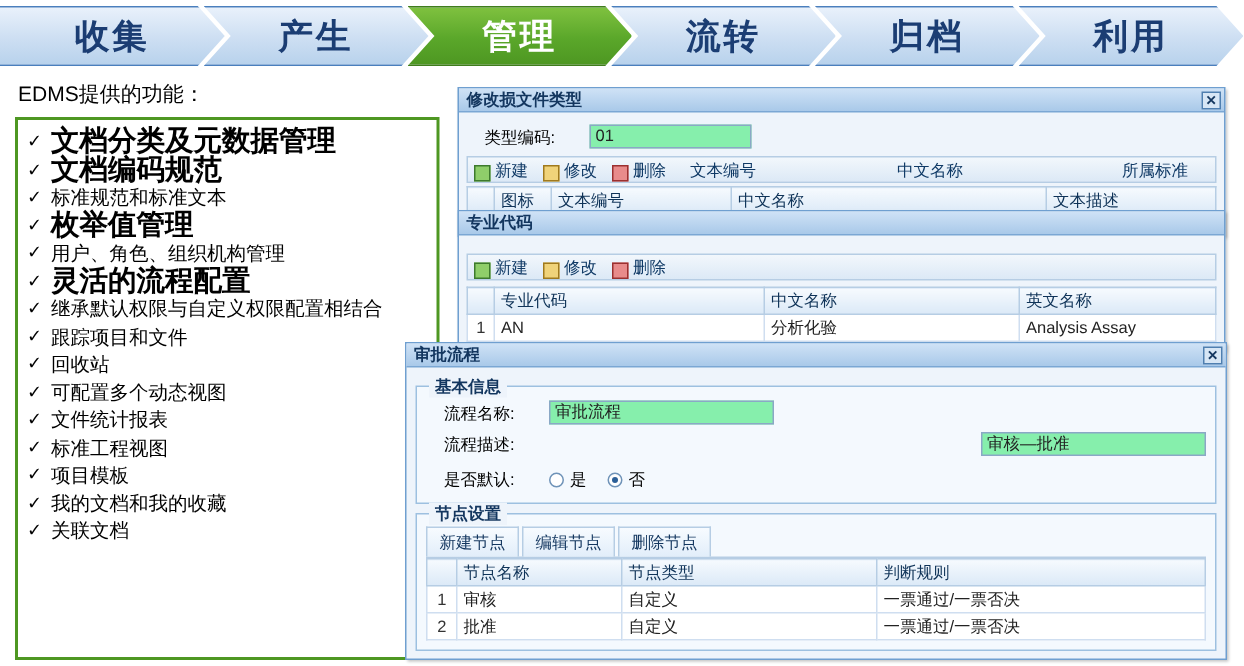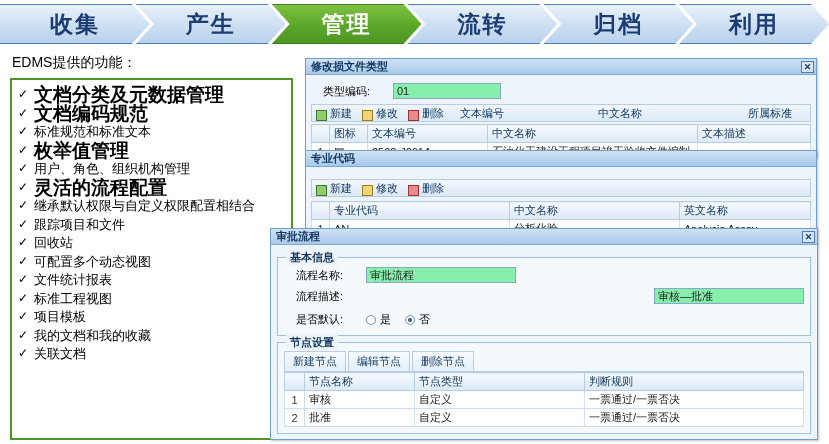--- a/index.html
+++ b/index.html
@@ -349,21 +349,21 @@
         <td>▤</td>
         <td>2502-J001A</td>
         <td>石油化工建设工程项目竣工验收文件编制</td>
         <td></td>
       </tr>
     </tbody>
       </table>
   </div>
 </div>
 
-<div class="win" style="left:305px; top:150px; width:512px; height:95px;">
+<div class="win" style="left:305px; top:140px; width:512px; height:95px;">
   <div class="win-title">
     <span>专业代码</span>
     <span class="sp"></span>
   </div>
   <div class="win-body">
     <div class="toolbar" style="margin-top:8px;">
       <span class="tb-item">
         <span class="tb-ico"></span>
         <span>新建</span>
       </span>

